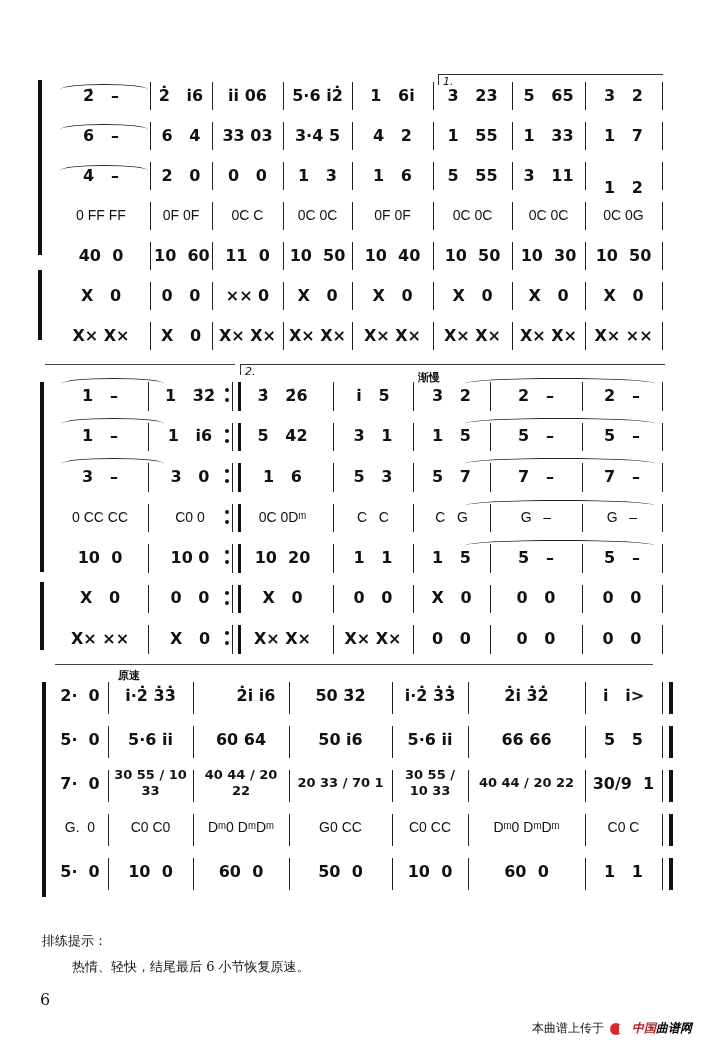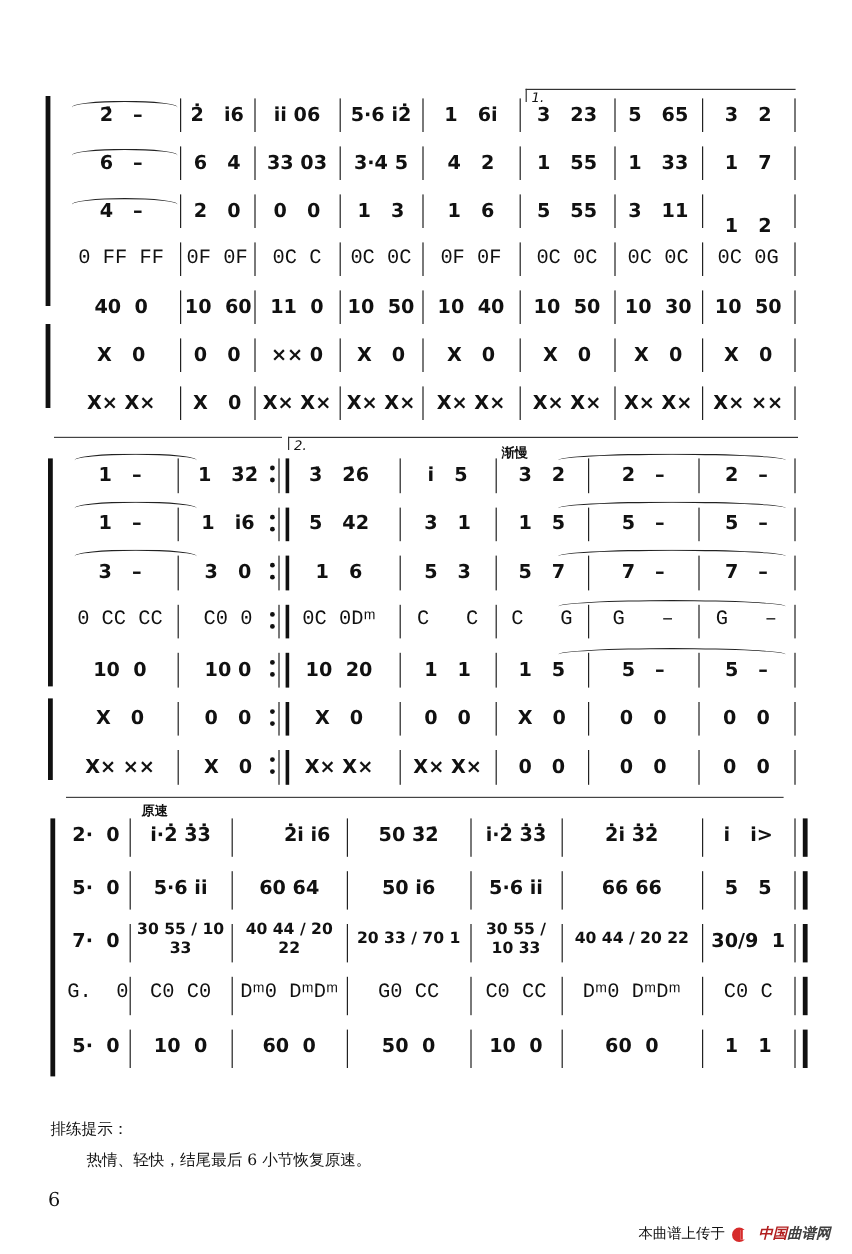--- a/index.html
+++ b/index.html
@@ -2,41 +2,41 @@
 <html><head>
 <meta charset="utf-8">
 <style>
   html, body { margin:0; padding:0; background:#fff; }
   body { width:710px; height:1045px; position:relative; overflow:hidden; color:#111;
          font-family:"DejaVu Sans", "Liberation Sans", sans-serif; }
   .system { position:absolute; left:0; width:710px; }
   .brace-bar { position:absolute; background:#111; width:4px; }
   .measure { position:absolute; top:0; height:100%; display:flex; align-items:center;
              justify-content:space-around; font-size:16px; font-weight:bold; white-space:pre; }
-  .measure.chord { font-family:Liberation Mono, monospace; font-weight:normal; font-size:17px; }
+  .measure.chord { font-family:Liberation Sans, sans-serif; font-weight:normal; font-size:14px; }
   .measure.perc { font-weight:bold; }
   .barline { position:absolute; top:6px; bottom:6px; width:1.4px; background:#222; }
   .barline.double { width:5px; background:none; border-left:1.4px solid #222; border-right:3px solid #111; }
   .barline.end { width:6px; background:none; border-left:1.4px solid #222; border-right:4px solid #111; }
   .repeat-dots { position:absolute; width:4px; }
   .repeat-dots::before, .repeat-dots::after { content:""; position:absolute; left:0; width:4px; height:4px; border-radius:50%; background:#111; }
   .repeat-dots::before { top:10px; } .repeat-dots::after { top:20px; }
   .volta { position:absolute; border-top:1.4px solid #333; border-left:1.4px solid #333; height:10px; font-size:11px; font-style:italic; padding-left:4px; line-height:14px; }
   .topline { position:absolute; border-top:1.4px solid #444; }
   .tempo { position:absolute; font-size:11px; font-weight:bold; }
   .tie { position:absolute; height:10px; border-top:1.4px solid #222; border-radius:50% 50% 0 0; }
   .hint-title { position:absolute; left:42px; top:932px; font-size:13px; font-family:"DejaVu Serif", "Liberation Serif", serif; }
   .hint-body { position:absolute; left:72px; top:958px; font-size:13px; font-family:"DejaVu Serif", "Liberation Serif", serif; }
   .page-num { position:absolute; left:40px; top:990px; font-size:16px; font-family:"DejaVu Serif", "Liberation Serif", serif; }
   .footer { position:absolute; right:18px; top:1020px; font-size:12px; display:flex; align-items:center; gap:6px; }
   .logo-mark { display:inline-block; width:16px; height:14px; position:relative; }
   .logo-mark::before { content:""; position:absolute; left:0; top:1px; width:12px; height:12px; border-radius:50%; background:#d62b2b; }
   .logo-mark::after { content:""; position:absolute; left:7px; top:3px; width:8px; height:8px; background:#fff; border-left:2px solid #d62b2b; }
   .logo-a { color:#b21f1f; font-weight:bold; font-style:italic; }
-  .logo-b { color:#404040; font-weight:bold; font-style:italic; }
+  .logo-b { color:#000000; font-weight:bold; font-style:italic; }
 </style>
 </head>
 <body>
 
 <div class="system" style="top:70px;height:275px;">
   <div class="brace-bar" style="left:38px;top:10px;height:175px;"></div>
   <div class="brace-bar" style="left:38px;top:200px;height:70px;"></div>
   <div class="volta" style="left:438px;top:4px;width:220px;">1.</div>
 
   <div class="tie" style="left:60px;top:14px;width:88px;"></div>

